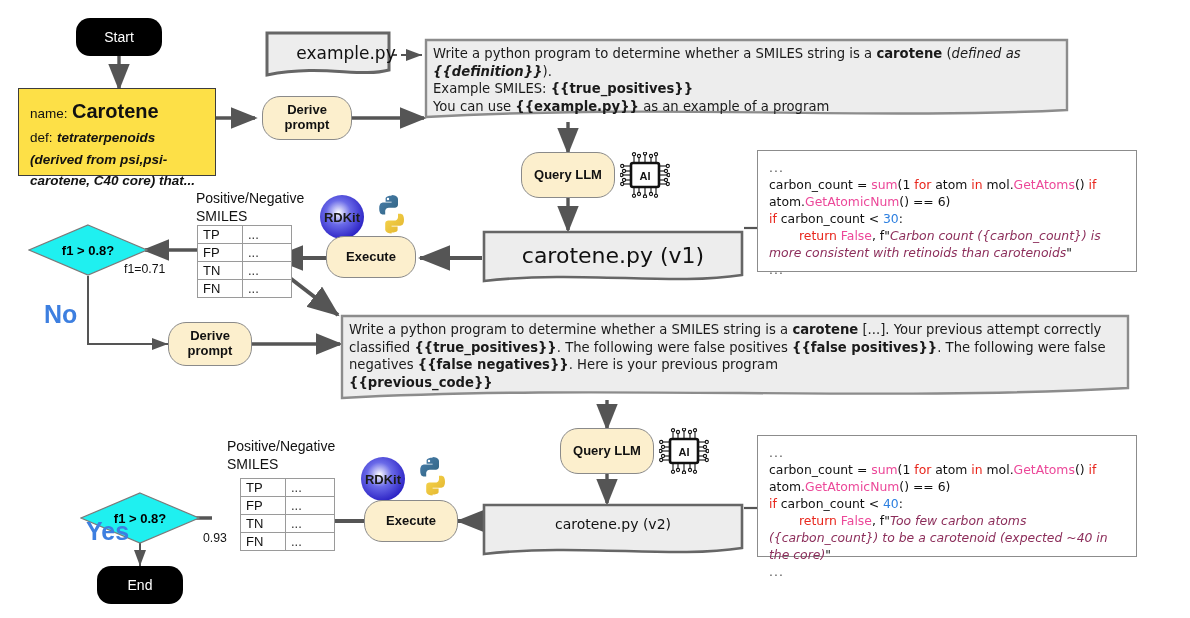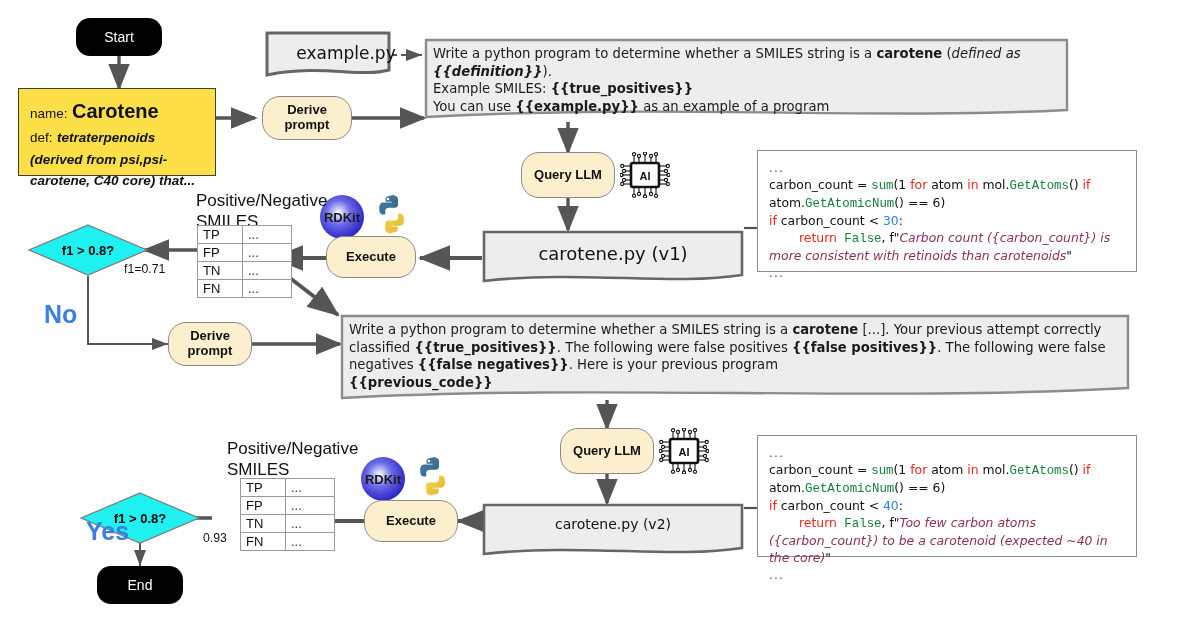--- a/index.html
+++ b/index.html
@@ -27,38 +27,38 @@
 
   .comic{font-family:"DejaVu Sans",sans-serif;}
   .prompt-text{font-size:13.2px;line-height:1.33;color:#1a1a1a;
      font-family:"DejaVu Sans",sans-serif;padding:7px 9px;}
   .prompt-text b{font-weight:bold;}
   .prompt-text i{font-style:italic;}
 
   .code-text{font-size:12.4px;line-height:1.37;color:#111;
      font-family:"DejaVu Sans",sans-serif;padding:9px 11px;}
   .kw{color:#e8271d;}          
-  .fn{color:#15803d;font-family:Liberation Mono, monospace;}          
+  .fn{color:#ec4899;}          
   .num{color:#2c7fe0;}
   .str{color:#8c2d5a;font-style:italic;}
   .dots{color:#555;letter-spacing:1px;}
 
   
   .diamond-wrap{position:absolute;}
   .diamond-lbl{position:absolute;inset:0;display:flex;align-items:center;
     justify-content:center;font-weight:bold;font-size:13px;color:#000;z-index:4;}
 
   
   table.cm{border-collapse:collapse;background:#fff;}
   table.cm td{border:1px solid #9a9a9a;font-size:13px;color:#111;
     padding:0px 5px;height:17px;line-height:17px;font-family:"Liberation Sans",sans-serif;}
   table.cm td.k{width:34px;}
   table.cm td.v{width:38px;color:#333;}
 
-  .caption{position:absolute;font-size:17px;color:#111;line-height:1.25;}
+  .caption{position:absolute;font-size:14px;color:#111;line-height:1.25;}
   .branchlbl{position:absolute;font-size:25px;font-weight:bold;color:#3d7fe0;}
   .metric{position:absolute;font-size:12.3px;color:#111;}
 
   .bigname{font-size:20px;font-weight:bold;}
   .smallname{font-size:13.5px;}
   .defi{font-size:13.5px;font-style:italic;font-weight:bold;}
 
   .namebox-inner{padding:9px 11px;line-height:1.32;color:#111;}
 
   .logo{position:absolute;}
@@ -220,21 +220,21 @@
       <rect x="11" y="11" width="28" height="24" rx="2" fill="#fff" stroke="#111" stroke-width="2.6"></rect>
     </g>
     <text x="25" y="28" text-anchor="middle" font-size="11" font-weight="bold" font-family="Liberation Sans, sans-serif" fill="#111">AI</text>
   </svg>
 </div>
 
 <div class="node" style="left:482px;top:230px;width:262px;height:56px;">
   <svg width="262" height="56" viewBox="0 0 262 56" style="position:absolute;left:0;top:0;">
     <path d="M2,2 L260,2 L260,45 C190,56 100,40 2,51 Z" fill="#ededed" stroke="#666" stroke-width="2.6"></path>
   </svg>
-  <div class="comic" style="position:relative;z-index:3;text-align:center;padding-top:13px;font-size:18px;color:#111;">carotene.py (v1)</div>
+  <div class="comic" style="position:relative;z-index:3;text-align:center;padding-top:13px;font-size:22px;color:#111;">carotene.py (v1)</div>
 </div>
 
 <div class="node codebox" style="left:757px;top:150px;width:380px;height:122px;">
   <div class="code-text">
     <div class="dots">...</div>
     <div>
       <span>carbon_count = </span><span class="fn">sum</span><span>(1 </span><span class="kw">for</span><span> atom </span><span class="kw">in</span><span> mol.</span><span class="fn">GetAtoms</span><span>() </span><span class="kw">if</span>
     </div>
     <div>
       <span>atom.</span><span class="fn">GetAtomicNum</span><span>() == 6)</span>

